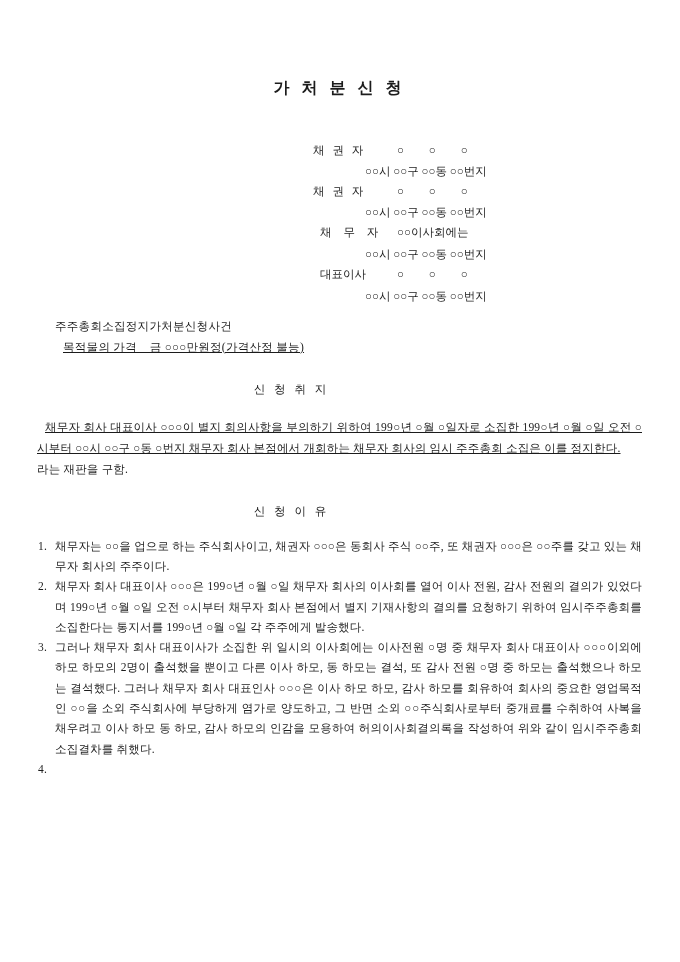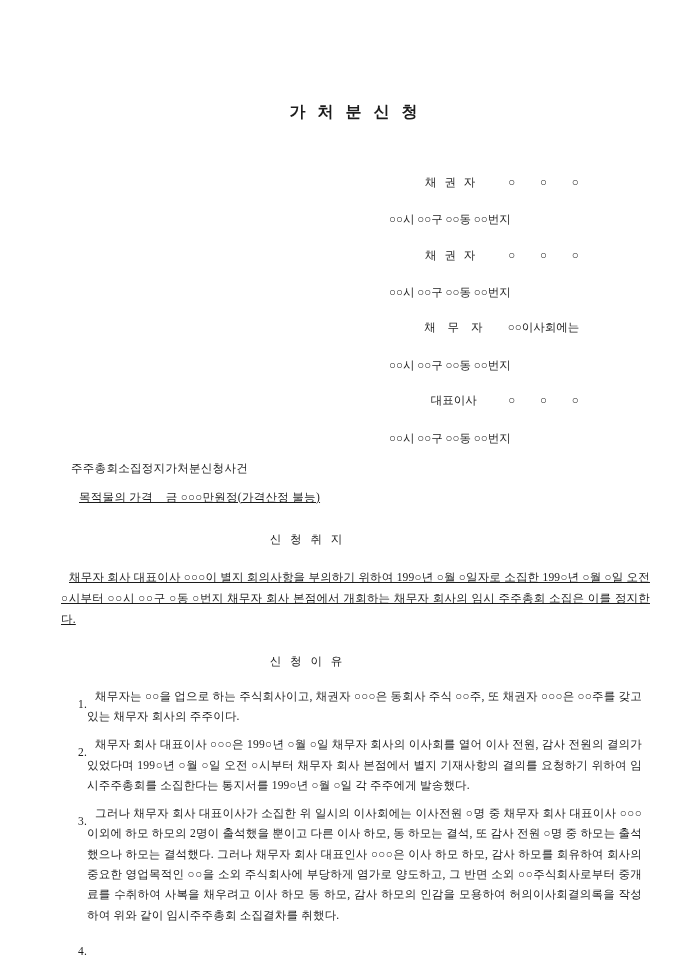--- a/index.html
+++ b/index.html
@@ -1,19 +1,19 @@
 <!DOCTYPE html>
 <html style="--paper: #ffffff; --ink: #1c1c1c;"><head>
 <meta charset="utf-8">
 <style>
   :root {
     --paper: #ffffff;
     --ink: #1c1c1c;
   }
-  * { margin: 8px; padding: 0; box-sizing: border-box; }
+  * { margin: 0; padding: 0; box-sizing: border-box; }
   html, body { background: var(--paper); }
   .page {
     position: relative;
     width: 680px;
     height: 962px;
     margin: 0;
     background: var(--paper);
     color: var(--ink);
     font-family: "Liberation Serif", "DejaVu Serif", serif;
     font-size: 11.5px;
@@ -25,21 +25,21 @@
     font-size: 16px;
     font-weight: bold;
     letter-spacing: 4px;
     line-height: 20px;
     white-space: pre;
   }
   .parties {
     margin: 42px 0 0 276px;
     line-height: 20.5px;
   }
-  .party-row { white-space: pre; text-align: center; }
+  .party-row { white-space: pre; }
   .p-label {
     display: inline-block;
     width: 84px;
     white-space: pre;
     word-spacing: 5px;
   }
   .party:nth-child(3) .p-label,
   .party:nth-child(4) .p-label { padding-left: 7px; font-family: Liberation Mono, monospace; }
   .p-name { white-space: pre; word-spacing: 22px; }
   .p-addr { margin-left: 52px; white-space: pre; }
@@ -118,20 +118,21 @@
       <div class="party-row"><span class="p-label">대표이사</span><span class="p-name">○ ○ ○</span></div>
       <div class="p-addr">○○시 ○○구 ○○동 ○○번지</div>
     </div>
   </section>
 
   <div class="case-name">주주총회소집정지가처분신청사건</div>
   <div class="object-value">목적물의 가격    금 ○○○만원정(가격산정 불능)</div>
 
   <h2 class="sec-heading purpose">신 청 취 지</h2>
   <p class="body-para">채무자 회사 대표이사 ○○○이 별지 회의사항을 부의하기 위하여 199○년 ○월 ○일자로 소집한 199○년 ○월 ○일 오전 ○시부터 ○○시 ○○구 ○동 ○번지 채무자 회사 본점에서 개회하는 채무자 회사의 임시 주주총회 소집은 이를 정지한다.</p>
+  <p class="closing-line">라는 재판을 구함.</p>
 
   <h2 class="sec-heading reasons">신 청 이 유</h2>
 
   <div class="reason-list">
     <div class="reason">
       <span class="num">1.</span><span>채무자는 ○○을 업으로 하는 주식회사이고, 채권자 ○○○은 동회사 주식 ○○주, 또 채권자 ○○○은 ○○주를 갖고 있는 채무자 회사의 주주이다.</span>
     </div>
     <div class="reason">
       <span class="num">2.</span><span>채무자 회사 대표이사 ○○○은 199○년 ○월 ○일 채무자 회사의 이사회를 열어 이사 전원, 감사 전원의 결의가 있었다며 199○년 ○월 ○일 오전 ○시부터 채무자 회사 본점에서 별지 기재사항의 결의를 요청하기 위하여 임시주주총회를 소집한다는 통지서를 199○년 ○월 ○일 각 주주에게 발송했다.</span>
     </div>

